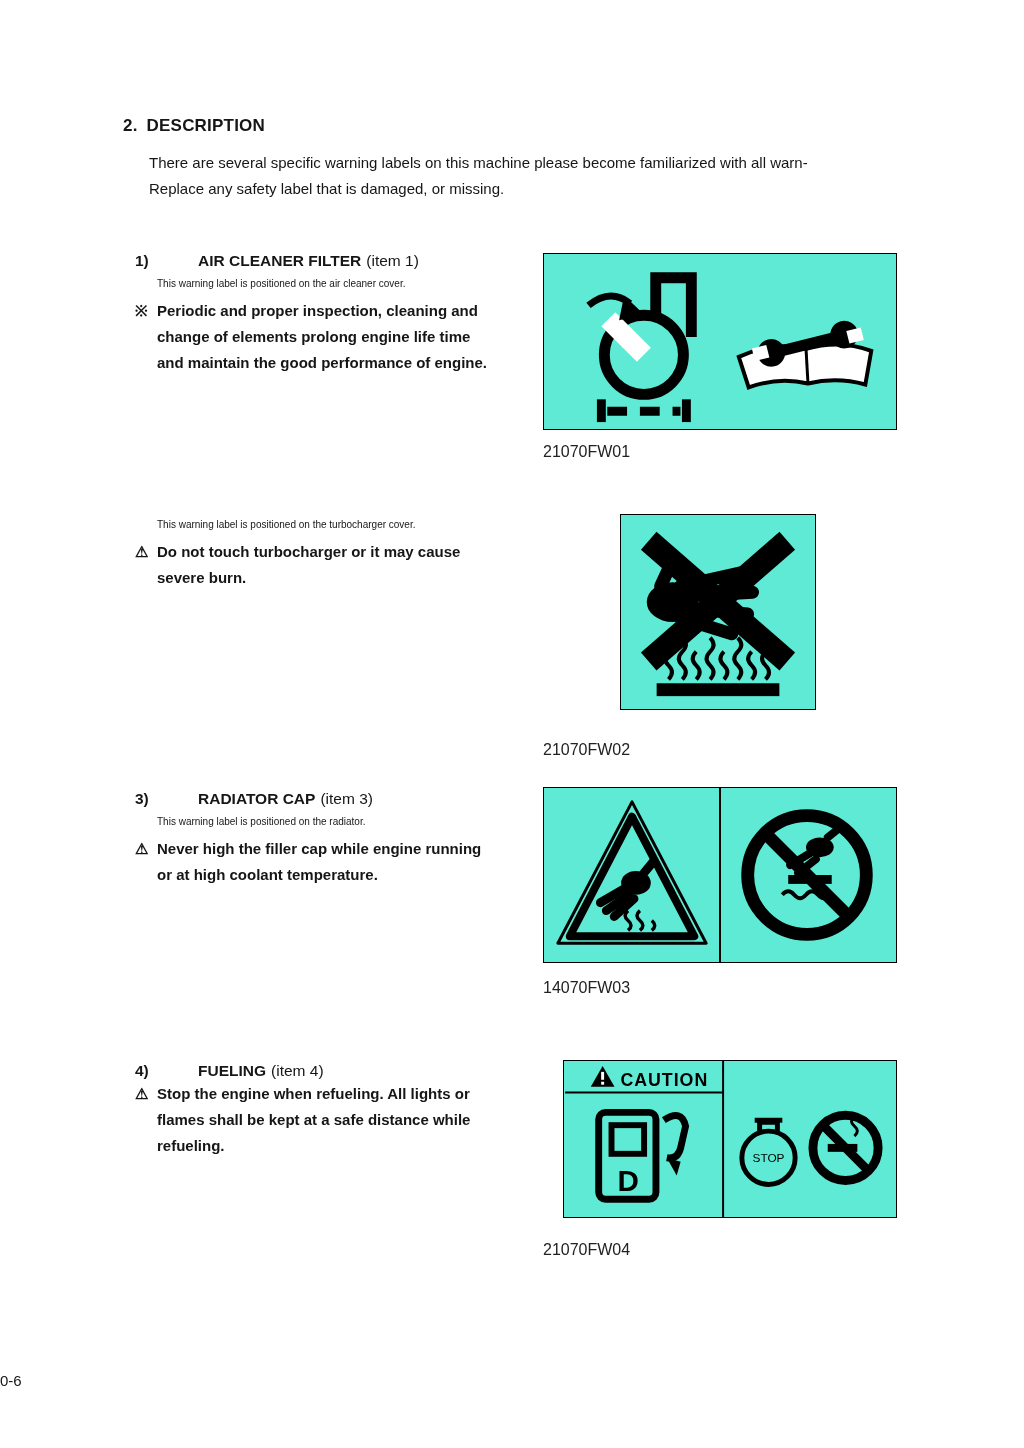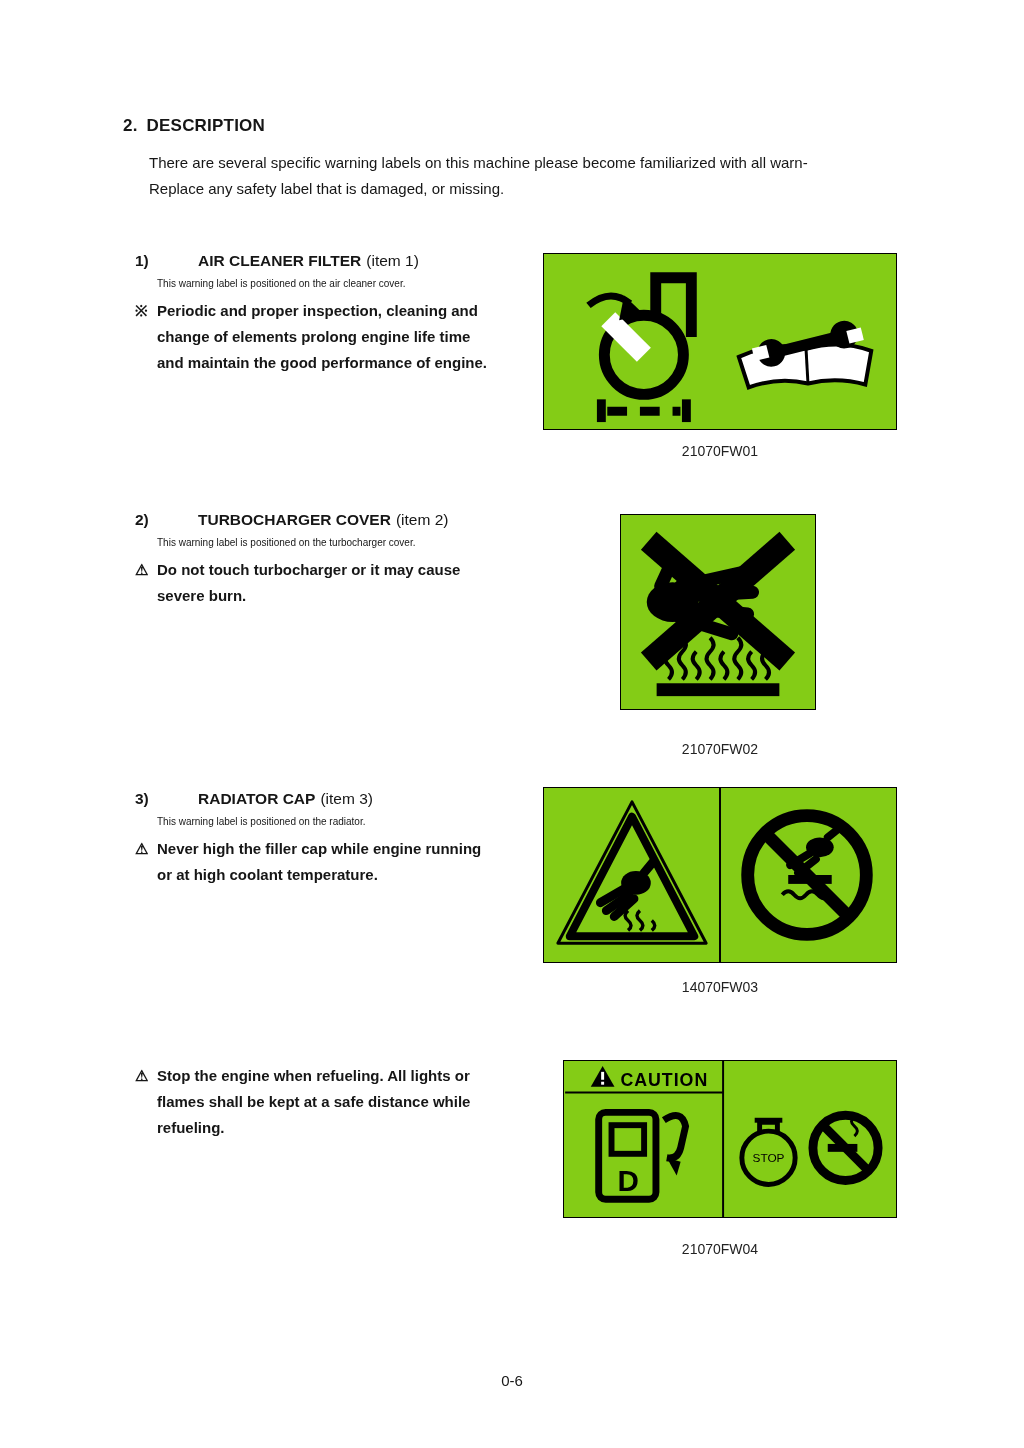--- a/index.html
+++ b/index.html
@@ -19,31 +19,31 @@
   .sec-title .t-num { font-weight:bold; display:inline-block; width:22px; }
   .sec-title .t-name { font-weight:bold; margin-right:5px;margin-left:41px; }
   .sec-title .t-item { font-weight:normal;text-align:right; }
 
   .sec-body { margin-left:22px; margin-top:1px; width:338px; font-size:10px; line-height:26px; }
 
   .sec-note { display:flex; margin-top:1px; font-weight:bold; font-size:15px; line-height:26px; }
   .marker { width:22px; flex:none; }
   .note-text { width:342px; }
 
-  .figure { position:absolute; border:1px solid #000; background:#84cc16; }
+  .figure { position:absolute; border:1px solid #000; background:#5eead4; }
   .f1 { left:543px; top:253px; width:354px; height:177px; }
   .f2 { left:620px; top:514px; width:196px; height:196px; }
   .f3 { left:543px; top:787px; width:354px; height:176px; }
   .f4 { left:563px; top:1060px; width:334px; height:158px; }
   .figure svg { display:block; width:100%; height:100%; }
 
-  .caption { position:absolute; left:543px; width:354px; text-align:center; font-size:14px; color:#222; }
+  .caption { position:absolute; left:543px; width:354px; text-align:left; font-size:16px; color:#222; }
   .c1 { top:443px; } .c2 { top:711px;margin-top:30px; } .c3 { top:979px; } .c4 { top:1241px; }
 
-  .pageno { position:absolute; left:0; top:1372px; width:100%; text-align:center; font-size:15px; }
+  .pageno { position:absolute; left:0; top:1372px; width:100%; text-align:left; font-size:15px; }
 
   svg text { font-family:"Liberation Sans", sans-serif; }
 </style>
 </head>
 <body>
 
 <div class="page">
 
   <div class="heading">
     <span class="num">2.</span><span>DESCRIPTION</span>
@@ -88,23 +88,20 @@
           <circle cx="304" cy="91" r="14" fill="#000"></circle>
           <rect x="210" y="82" width="15" height="13" fill="#fff"></rect>
           <rect x="307" y="88" width="15" height="13" fill="#fff"></rect>
         </g>
       </g>
     </svg>
   </div>
   <div class="caption c1">21070FW01</div>
 
   <div class="section s2">
-    <div class="sec-title">
-      <span class="t-num">2)</span><span class="t-name">TURBOCHARGER COVER</span><span class="t-item">(item 2)</span>
-    </div>
     <div class="sec-body">This warning label is positioned on the turbocharger cover.</div>
     <div class="sec-note">
       <span class="marker">⚠</span>
       <span class="note-text">Do not touch turbocharger or it may cause severe burn.</span>
     </div>
   </div>
 
   <div class="figure f2">
     <svg viewBox="0 0 196 196">
       <g>
@@ -178,20 +175,23 @@
         </g>
         <rect x="246" y="88" width="44" height="9" fill="#000"></rect>
         <path d="M 240 108 q 6 -7 12 0 q 6 7 12 0 q 6 -7 12 0 q 6 7 12 0" stroke="#000" stroke-width="4" fill="none"></path>
         <line x1="223" y1="46" x2="307" y2="130" stroke="#000" stroke-width="13"></line>
       </g>
     </svg>
   </div>
   <div class="caption c3">14070FW03</div>
 
   <div class="section s4">
+    <div class="sec-title">
+      <span class="t-num">4)</span><span class="t-name">FUELING</span><span class="t-item">(item 4)</span>
+    </div>
     <div class="sec-note">
       <span class="marker">⚠</span>
       <span class="note-text">Stop the engine when refueling. All lights or flames shall be kept at a safe distance while refueling.</span>
     </div>
   </div>
 
   <div class="figure f4">
     <svg viewBox="0 0 334 158">
       <line x1="160" y1="0" x2="160" y2="158" stroke="#000" stroke-width="2"></line>
       <line x1="0" y1="32" x2="160" y2="32" stroke="#000" stroke-width="2"></line>

